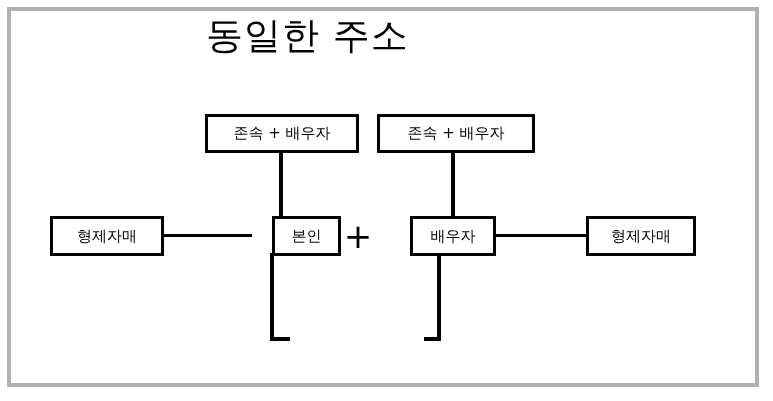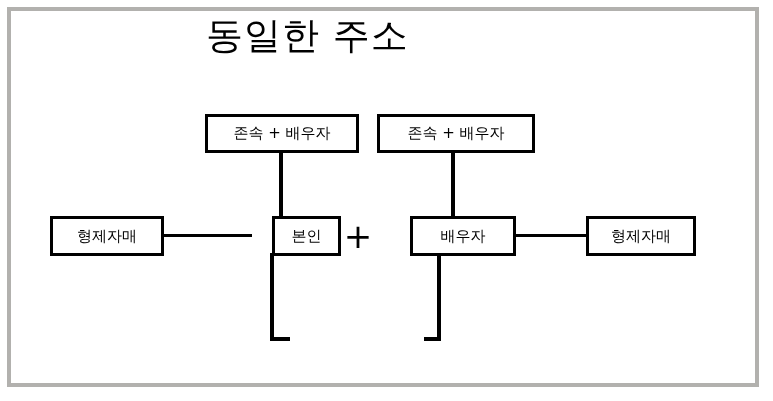--- a/index.html
+++ b/index.html
@@ -117,21 +117,21 @@
     </div>
 
     <div class="node" style="left:249px; top:216px; width:69px; height:40px;margin-left:23px;">
       <span>본인</span>
     </div>
 
     <div class="plus" style="left:338px; top:219px; width:40px; height:34px;">
       <span>+</span>
     </div>
 
-    <div class="node" style="left:410px; top:216px; width:106px; height:40px;">
+    <div class="node" style="left:410px; top:216px; width:86px; height:40px;">
       <span>배우자</span>
     </div>
 
     <div class="node" style="left:586px; top:216px; width:110px; height:40px;">
       <span>형제자매</span>
     </div>
 
 
   </div>
 </div>

